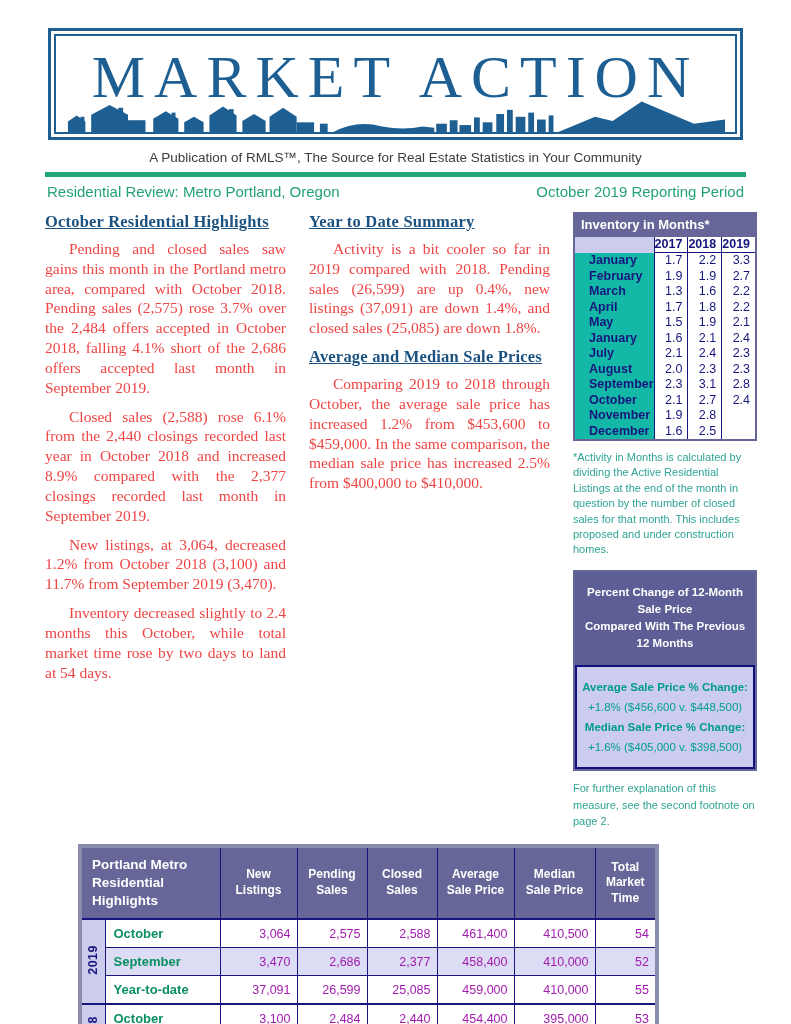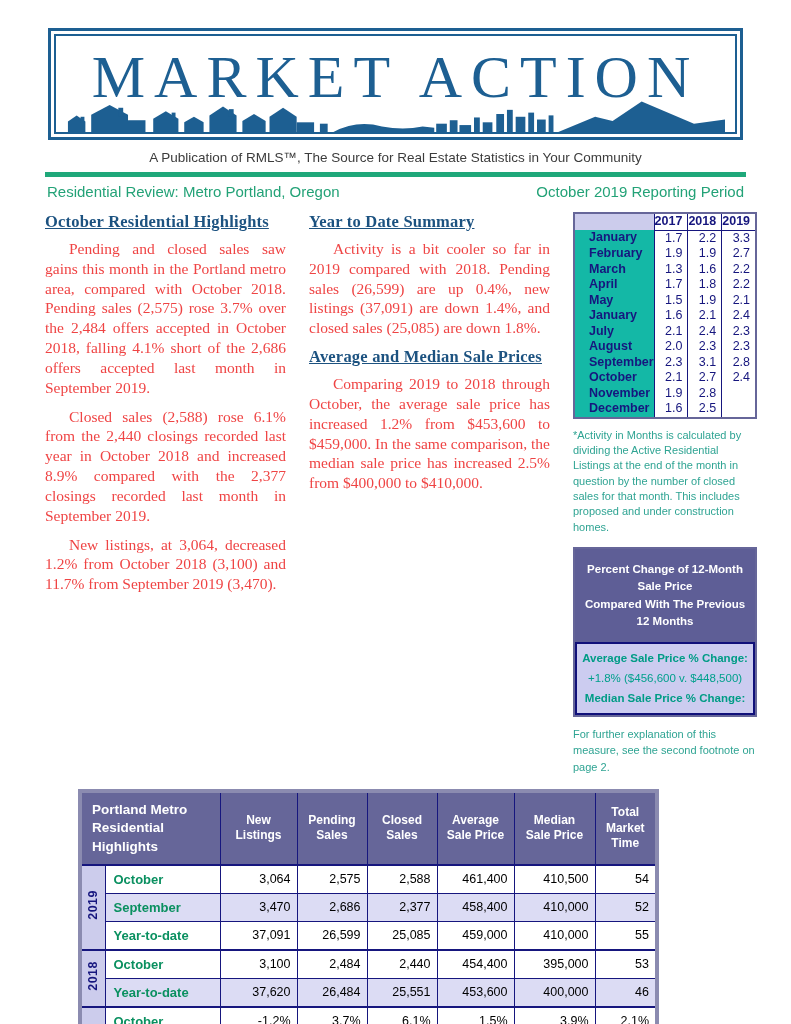--- a/index.html
+++ b/index.html
@@ -42,37 +42,37 @@
   table.inv th.yr { background:#ffffff; color:#16167e; font-weight:bold; text-align:right; padding-right:5px;
     border-left:1px solid #16167e; border-bottom:1px solid #16167e; width:41px; }
   table.inv td.corner { background:#ccccec; }
 
   .footnote { font-family:"Liberation Sans", sans-serif; font-size:11px; line-height:1.4; color:#2fa493; margin-top:9px; }
 
   .pct-box { margin-top:12px; border:2px solid #666699; }
   .pct-head { background:#5e5e96; color:#ffffff; font-family:"Liberation Sans", sans-serif; font-weight:bold;
     font-size:11.5px; line-height:1.5; text-align:center; padding:12px 8px; }
   .pct-body { background:#ccccf0; border:2px solid #10107a; text-align:center;
-    font-family:"Liberation Sans", sans-serif; font-size:11.5px; line-height:1.75; color:#00a08c; padding:4px 2px; }
+    font-family:"Liberation Sans", sans-serif; font-size:11.5px; line-height:1.75; color:#00a08c; padding:10px 2px; }
   .pct-body .lbl { font-weight:bold; color:#009c86; }
 
   .further-note { font-family:"Liberation Sans", sans-serif; font-size:11px; line-height:1.5; color:#2fa493; margin-top:9px; }
 
   
   .summary-wrap { margin-top:14px; margin-left:33px; }
   table.summary { border-collapse:collapse; font-family:"Liberation Sans", sans-serif; border:4px solid #8b8bb0; }
   table.summary thead th { background:#666699; color:#ffffff; vertical-align:middle; border-left:1px solid #9d9dc2; border-bottom:2px solid #16167e; }
   table.summary thead th.tbl-title { text-align:left; font-size:13.5px; padding:8px 6px 8px 10px; width:140px; line-height:1.35; }
   table.summary thead th.colh { font-size:12px; text-align:center; padding:4px 6px; line-height:1.3; height:60px; }
   table.summary td, table.summary th { border:1px solid #16167e; }
   table.summary td.yearcell { background:#ccccec; width:25px; text-align:center; vertical-align:middle; }
   table.summary td.yearcell span { writing-mode:vertical-rl; transform:rotate(180deg); display:inline-block;
     color:#16167e; font-weight:bold; font-size:12.5px; letter-spacing:0.5px; }
   table.summary td.rowlabel { color:#0a9060; font-weight:bold; font-size:13px; text-align:left; padding:6px 4px 6px 8px; width:115px; }
-  table.summary td.num { color:#000000; font-size:12.5px; text-align:right; padding:6px 6px 6px 2px; }
+  table.summary td.num { color:#a21caf; font-size:12.5px; text-align:right; padding:6px 6px 6px 2px; }
   table.summary tr.alt td.rowlabel, table.summary tr.alt td.num { background:#dcdcf4; }
   table.summary tr.group-start td { border-top:2px solid #16167e; }
   .c-nl{width:77px}.c-ps{width:70px}.c-cs{width:70px}.c-asp{width:77px}.c-msp{width:81px}.c-tmt{width:62px}
 </style>
 </head>
 <body>
 
 <div class="page">
 
   <div class="masthead">
@@ -121,32 +121,36 @@
     <span>October 2019 Reporting Period</span>
   </div>
 
   <div class="columns">
 
     <div class="col-narrative">
       <h3 class="sec-heading">October Residential Highlights</h3>
       <p class="body-par">Pending and closed sales saw gains this month in the Portland metro area, compared with October 2018. Pending sales (2,575) rose 3.7% over the 2,484 offers accepted in October 2018, falling 4.1% short of the 2,686 offers accepted last month in September 2019.</p>
       <p class="body-par">Closed sales (2,588) rose 6.1% from the 2,440 closings recorded last year in October 2018 and increased 8.9% compared with the 2,377 closings recorded last month in September 2019.</p>
       <p class="body-par">New listings, at 3,064, decreased 1.2% from October 2018 (3,100) and 11.7% from September 2019 (3,470).</p>
+      <p class="body-par">Inventory decreased slightly to 2.4 months this October, while total market time rose by two days to land at 54 days.</p>
     </div>
 
     <div class="col-narrative">
       <h3 class="sec-heading">Year to Date Summary</h3>
       <p class="body-par">Activity is a bit cooler so far in 2019 compared with 2018. Pending sales (26,599) are up 0.4%, new listings (37,091) are down 1.4%, and closed sales (25,085) are down 1.8%.</p>
       <h3 class="sec-heading">Average and Median Sale Prices</h3>
       <p class="body-par">Comparing 2019 to 2018 through October, the average sale price has increased 1.2% from $453,600 to $459,000. In the same comparison, the median sale price has increased 2.5% from $400,000 to $410,000.</p>
     </div>
 
     <div class="col-right">
       <table class="inv">
         <thead>
+          <tr>
+              <th class="inv-title" colspan="4">Inventory in Months*</th>
+            </tr>
           <tr>
             <td class="corner"></td>
           <th class="yr">2017</th>
               <th class="yr">2018</th>
               <th class="yr">2019</th>
             </tr>
         </thead>
         <tbody>
             <tr>
               <th class="month">January</th>
@@ -226,20 +230,21 @@
 
       <div class="pct-box">
         <div class="pct-head">
           <div>Percent Change of 12-Month Sale Price</div>
           <div>Compared With The Previous 12 Months</div>
         </div>
         <div class="pct-body">
           <div class="lbl">Average Sale Price % Change:</div>
           <div>+1.8% ($456,600 v. $448,500)</div>
           <div class="lbl">Median Sale Price % Change:</div>
+          <div>+1.6% ($405,000 v. $398,500)</div>
         </div>
       </div>
 
       <div class="further-note">For further explanation of this measure, see the second footnote on page 2.</div>
     </div>
   </div>
 
   <div class="summary-wrap">
     <table class="summary">
       <thead>

